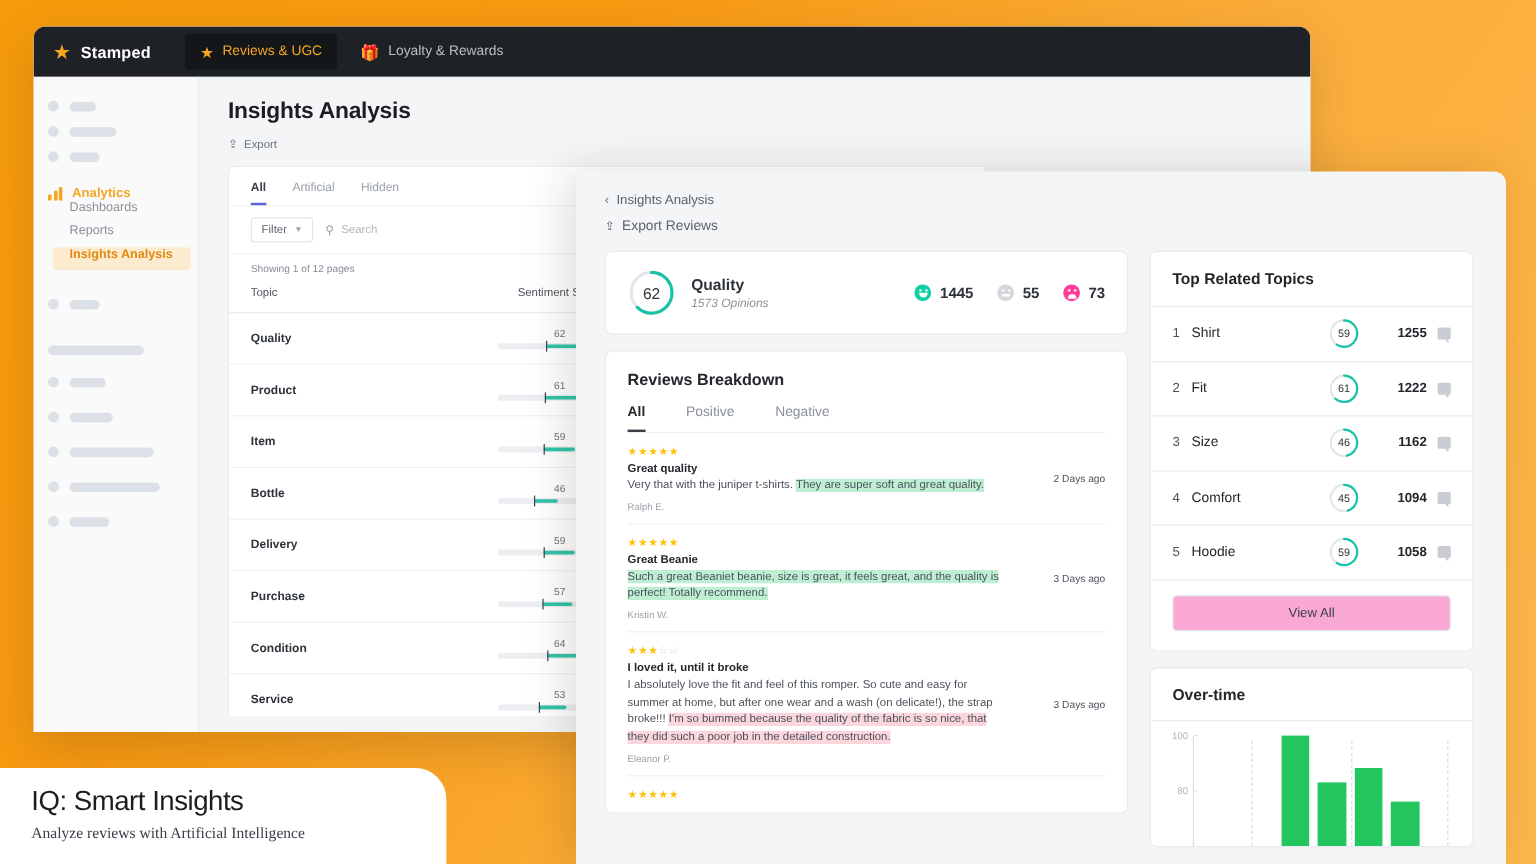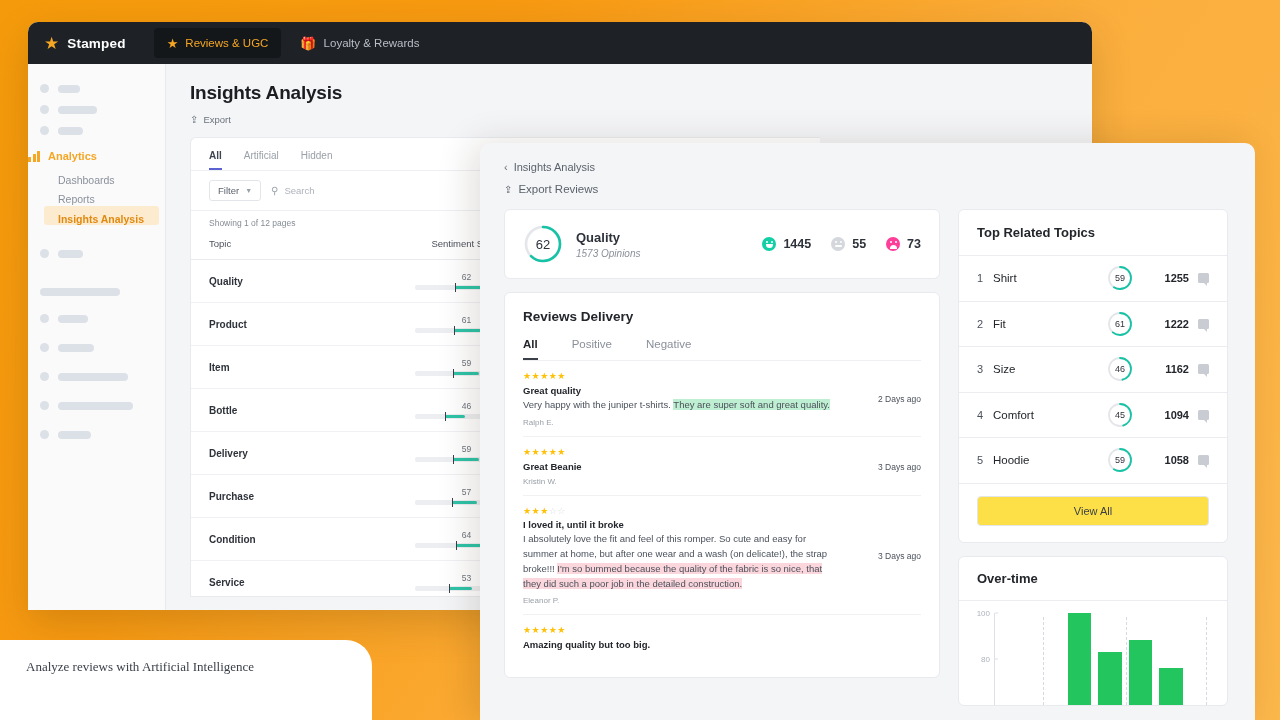--- a/index.html
+++ b/index.html
@@ -56,28 +56,28 @@
     border-right: 1px solid #E8EAEE;
     padding: 14px 0 0 0;
     flex-shrink: 0;
   }
   .skel-row { display: flex; align-items: center; gap: 9px; padding: 0 0 0 12px; height: 21px; }
   .skel-dot { width: 9px; height: 9px; border-radius: 50%; background: #DCE0E7; flex-shrink: 0; }
   .skel-bar { height: 8px; border-radius: 4px; background: #DCE0E7; }
   .skel-wide { height: 8px; border-radius: 4px; background: #DCE0E7; margin: 0 0 0 12px; }
 
   .nav-group-head {
-    display: flex; align-items: center; gap: 8px;
-    height: 22px;
+    display: flex; align-items: flex-end; gap: 8px;
+    padding-left: 12px; height: 22px;
     color: #F5A623; font-size: 11px; font-weight: 700;
   }
   .bars-ico { width: 12px; height: 11px; display: flex; align-items: flex-end; gap: 1.5px; }
   .bars-ico i { display: block; width: 3px; background: #F5A623; border-radius: .5px; }
   .nav-sub {
-    height: 19px; display: flex; align-items: flex-end;
+    height: 19px; display: flex; align-items: flex-start;
     padding-left: 30px; font-size: 10.5px; color: #8A909A;
   }
   .nav-sub.active {
     color: #E08A12; font-weight: 700;
     background: #FDEBCF;
     margin: 1px 6px 1px 16px;
     padding-left: 14px;
     border-radius: 3px;
   }
 
@@ -226,21 +226,21 @@
   .tp-rank { width: 16px; font-size: 11px; color: #4B515B; }
   .tp-name { flex: 1; font-size: 11.5px; color: #23262B; }
   .mini-donut { position: relative; width: 26px; height: 26px; margin-right: 22px; }
   .mini-num { position: absolute; inset: 0; display: flex; align-items: center; justify-content: center; font-size: 9px; color: #2E323A; }
   .tp-count { font-size: 11px; font-weight: 700; color: #23262B; width: 34px; text-align: right; }
   .chat-ico { margin-left: 9px; width: 11px; height: 10px; background: #C9CDD3; border-radius: 1.5px; position: relative; }
   .chat-ico:after { content: ""; position: absolute; right: 2px; bottom: -3px; border-left: 3px solid transparent; border-right: 0 solid transparent; border-top: 3px solid #C9CDD3; }
   .viewall-wrap { padding: 12px 18px 16px 18px; }
   .viewall {
     width: 100%; border: 1px solid #E2E5EA; border-radius: 4px;
-    background: #fde047; padding: 8px 0; font-size: 11px; color: #3A3F48;
+    background: #f9a8d4; padding: 8px 0; font-size: 11px; color: #3A3F48;
     font-family: "Liberation Sans", sans-serif;
   }
 
   .overtime-card { margin-top: 13px; height: 150px; overflow: hidden; }
   .ot-head { padding: 14px 18px; font-size: 13px; font-weight: 700; color: #23262B; border-bottom: 1px solid #EAECF0; }
   .ot-body { position: relative; height: 104px; padding: 12px 14px 0 10px; }
   .ot-plot { position: relative; height: 92px; display: flex; align-items: flex-end; }
   .ot-axis { width: 26px; height: 100%; position: relative; }
   .ot-lab { position: absolute; right: 5px; font-size: 8px; color: #AEB3BB; transform: translateY(-50%); }
   .ot-axisline { position: absolute; right: 0; top: 0; bottom: 0; width: 1px; background: #DDE0E5; }
@@ -547,57 +547,57 @@
                 <i></i>
                 <b></b>
                 <u></u>
               </span>
             <span>73</span>
           </div>
         </div>
       </div>
 
       <div class="card reviews-card">
-        <div class="rb-title">Reviews Delivery</div>
+        <div class="rb-title">Reviews Breakdown</div>
         <div class="rb-tabs">
           <div class="rb-tab active"><span>All</span></div>
           <div class="rb-tab"><span>Positive</span></div>
           <div class="rb-tab"><span>Negative</span></div>
         </div>
         <div id="reviews-list">
             <div class="review">
               <div class="rv-main">
                 <div class="stars"><span>★</span><span>★</span><span>★</span><span>★</span><span>★</span></div>
                 <div class="rv-title">Great quality</div>
-                <div class="rv-body"><span>Very happy with the juniper t-shirts. </span><span class="hl-pos">They are super soft and great quality.</span></div>
+                <div class="rv-body"><span>Very that with the juniper t-shirts. </span><span class="hl-pos">They are super soft and great quality.</span></div>
                 <div class="rv-author">Ralph E.</div>
               </div>
               <div class="rv-time">2 Days ago</div>
             </div>
             <div class="review">
               <div class="rv-main">
                 <div class="stars"><span>★</span><span>★</span><span>★</span><span>★</span><span>★</span></div>
                 <div class="rv-title">Great Beanie</div>
+                <div class="rv-body"><span class="hl-pos">Such a great Beaniet beanie, size is great, it feels great, and the quality is perfect! Totally recommend.</span></div>
                 <div class="rv-author">Kristin W.</div>
               </div>
               <div class="rv-time">3 Days ago</div>
             </div>
             <div class="review">
               <div class="rv-main">
                 <div class="stars"><span>★</span><span>★</span><span>★</span><span class="off">☆</span><span class="off">☆</span></div>
                 <div class="rv-title">I loved it, until it broke</div>
                 <div class="rv-body"><span>I absolutely love the fit and feel of this romper. So cute and easy for summer at home, but after one wear and a wash (on delicate!), the strap broke!!! </span><span class="hl-neg">I'm so bummed because the quality of the fabric is so nice, that they did such a poor job in the detailed construction.</span></div>
                 <div class="rv-author">Eleanor P.</div>
               </div>
               <div class="rv-time">3 Days ago</div>
             </div>
             <div class="review">
               <div class="rv-main">
                 <div class="stars"><span>★</span><span>★</span><span>★</span><span>★</span><span>★</span></div>
-                <div class="rv-title">Amazing quality but too big.</div>
               </div>
             </div>
           </div>
       </div>
     </div>
 
     <div class="ov-right">
 
       <div class="card">
         <div class="topics-head">Top Related Topics</div>
@@ -682,14 +682,15 @@
                 <div class="ot-bar" style="height: 0%;"></div>
               </div>
           </div>
         </div>
       </div>
     </div>
   </div>
 </div>
 
 <div class="caption">
+  <div class="cap-title">IQ: Smart Insights</div>
   <div class="cap-sub">Analyze reviews with Artificial Intelligence</div>
 </div>
 
 </body></html>

